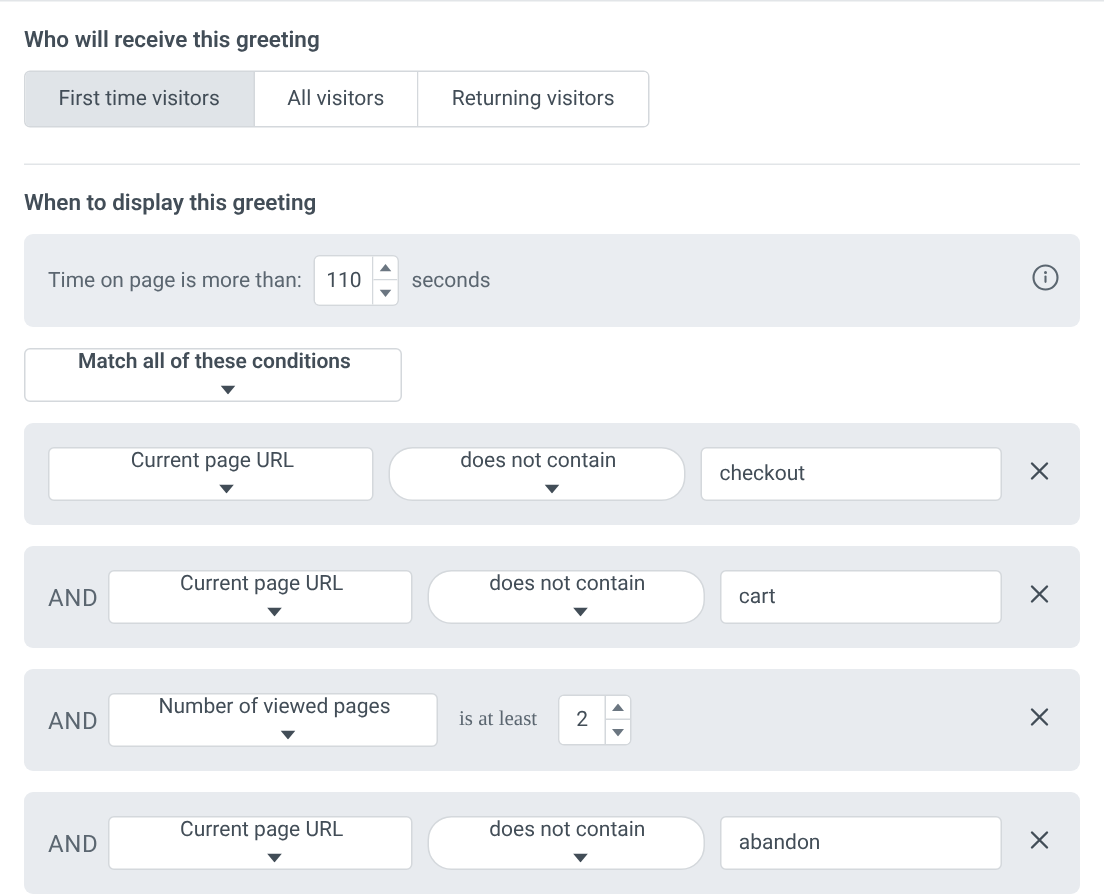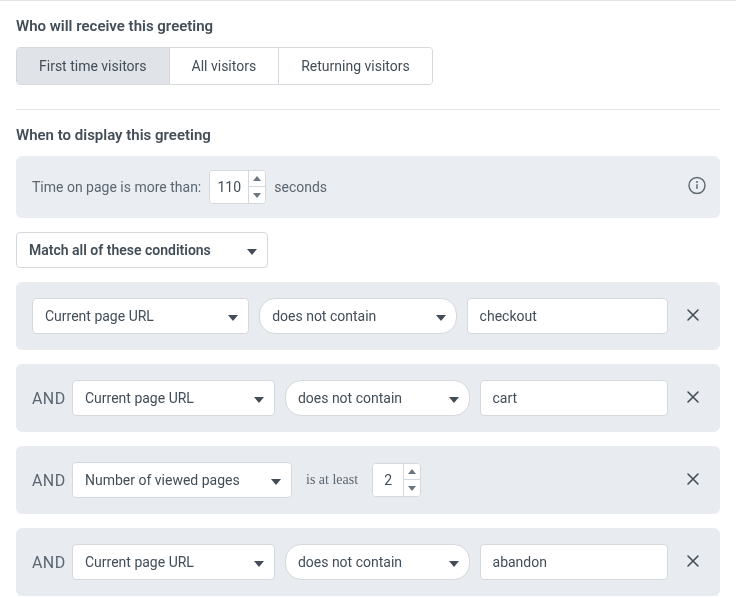--- a/index.html
+++ b/index.html
@@ -126,20 +126,21 @@
     align-items: center;
     justify-content: space-between;
     background: #fff;
     border: 1px solid var(--border);
     border-radius: 4px;
     padding: 0 10px 0 12px;
     height: 36px;
     cursor: pointer;
     color: var(--text-dark);
     min-width: 0;
+    flex-direction: column;
   }
   .select .caret { margin-left: 18px; flex: none; }
   .match-select { width: 252px; margin-bottom: 14px; font-weight:600; }
 
   
   .cond-row {
     display: flex;
     align-items: center;
     gap: 10px;
     background: var(--panel-bg2);

